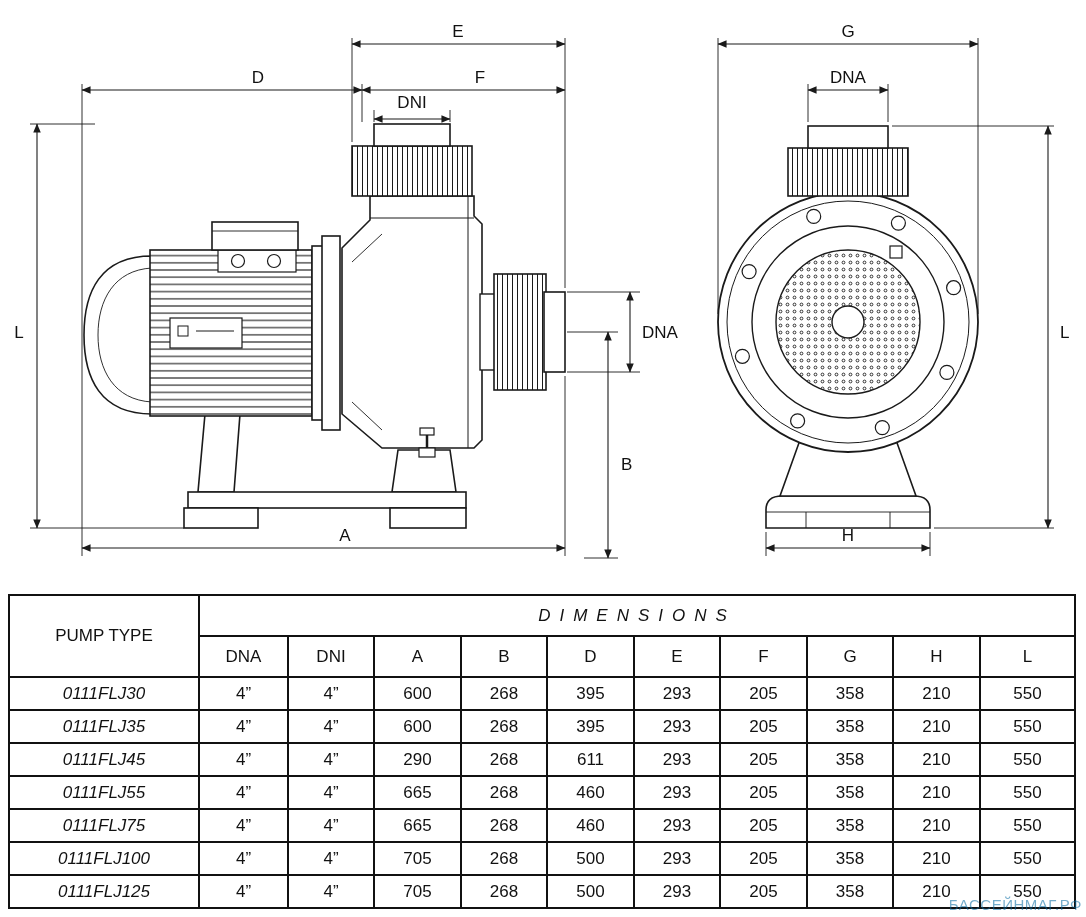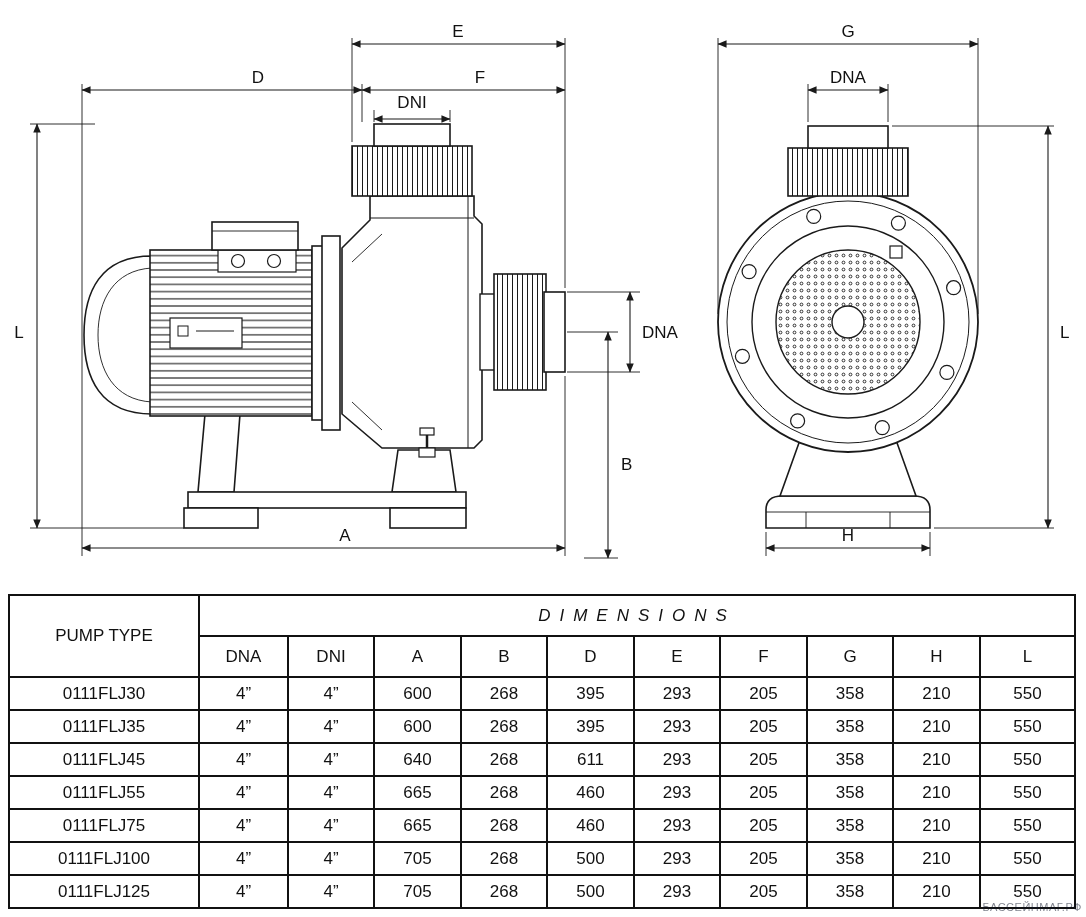--- a/index.html
+++ b/index.html
@@ -6,24 +6,24 @@
   .page{position:relative;width:1086px;height:917px;background:#fff;overflow:hidden;
         font-family:"Liberation Sans",sans-serif;color:#111;}
   .drawing{position:absolute;top:0;left:0;}
   svg text{font-family:"Liberation Sans",sans-serif;font-size:17px;fill:#111;}
   .table-wrap{position:absolute;top:594px;left:8px;}
   table.dim-table{border-collapse:collapse;table-layout:fixed;}
   table.dim-table td{border:2px solid #111;text-align:center;font-size:17px;color:#111;
         height:31px;padding:0;overflow:hidden;white-space:nowrap;}
   table.dim-table tr.hrow td{height:39px;}
   td.dims-cell{letter-spacing:9px;font-size:18px;font-style:italic;}
-  td.type-cell{text-align:left;padding-left:24px;}
+  td.type-cell{text-align:left;padding-left:24px;font-style:italic;}
   td.type-head{text-align:center;margin-top:32px;}
-  .watermark{position:absolute;right:4px;bottom:4px;color:#0f172a;opacity:.55;
-        font-size:11px;letter-spacing:.5px;}
+  .watermark{position:absolute;right:4px;bottom:4px;color:#0369a1;opacity:.55;
+        font-size:15px;letter-spacing:.5px;}
 </style>
 </head>
 <body>
 
 <div class="page">
 
   <svg class="drawing" width="1086" height="588" viewBox="0 0 1086 588">
     <defs>
       <marker id="arrow" viewBox="0 0 10 10" refX="9.5" refY="5" markerWidth="13" markerHeight="9" markerUnits="userSpaceOnUse" orient="auto-start-reverse">
         <path d="M0,0.8 L10,5 L0,9.2 Z" fill="#1a1a1a"></path>
@@ -230,21 +230,21 @@
           <td>293</td>
           <td>205</td>
           <td>358</td>
           <td>210</td>
           <td>550</td>
         </tr>
         <tr>
           <td class="type-cell">0111FLJ45</td>
           <td>4”</td>
           <td>4”</td>
-          <td>640</td>
+          <td>290</td>
           <td>268</td>
           <td>611</td>
           <td>293</td>
           <td>205</td>
           <td>358</td>
           <td>210</td>
           <td>550</td>
         </tr>
         <tr>
           <td class="type-cell">0111FLJ55</td>

